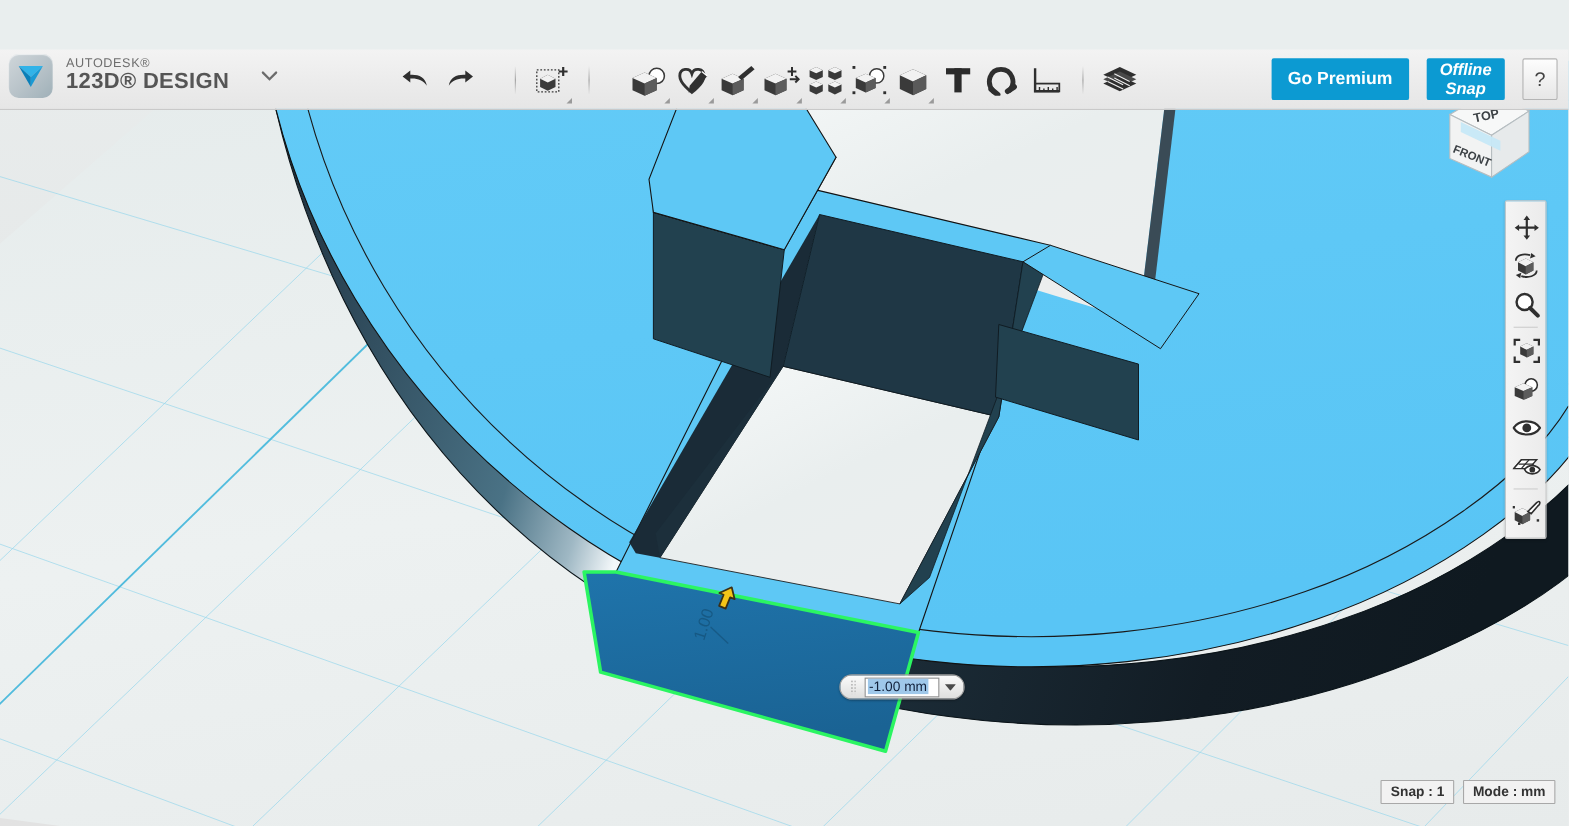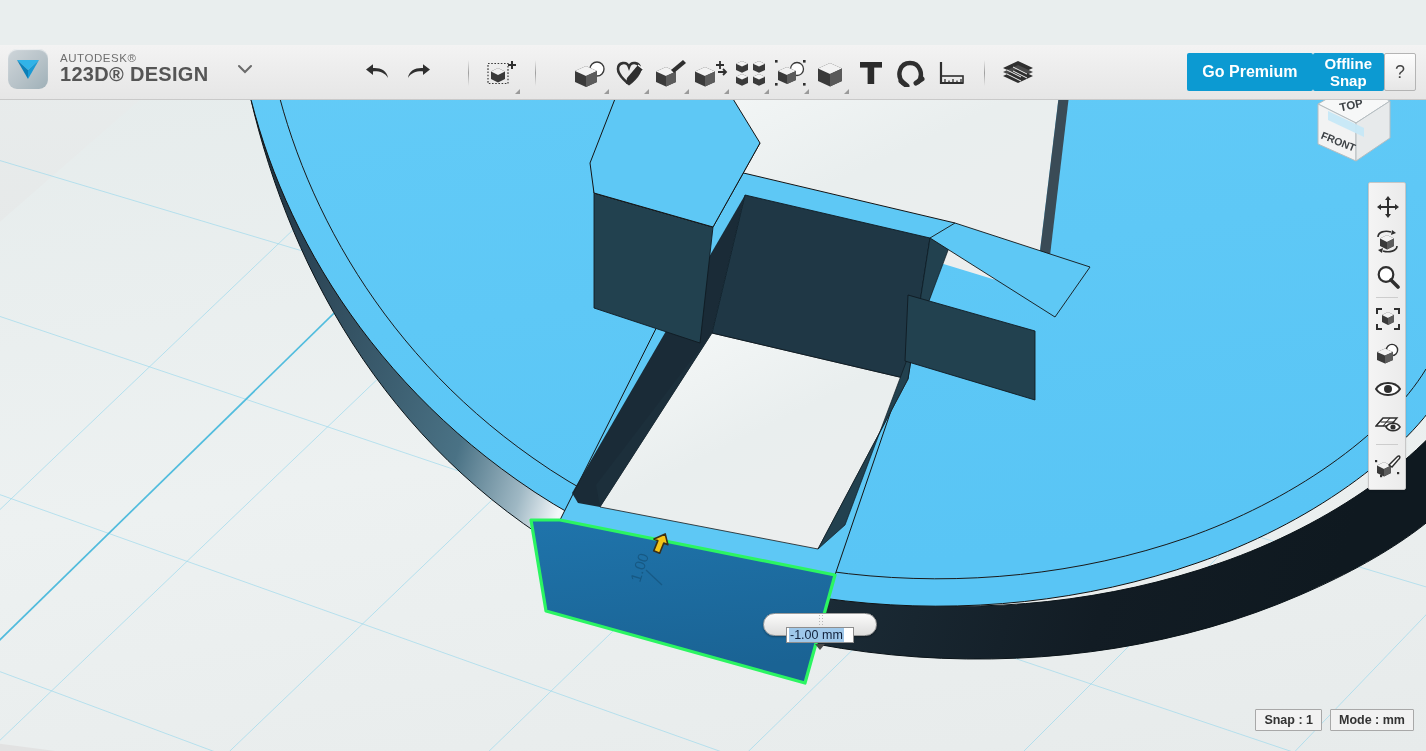--- a/index.html
+++ b/index.html
@@ -44,28 +44,28 @@
   }
   .tb-btn .corner {
     position: absolute; right: 2px; bottom: 2px;
     width: 0; height: 0;
     border-left: 5px solid transparent;
     border-bottom: 5px solid #9a9a9a;
   }
   .tb-sep { width: 1px; height: 26px; margin: 0 13px;
             background: linear-gradient(to bottom, rgba(160,160,160,0), #9e9e9e, rgba(160,160,160,0)); }
 
-  .hdr-right { position: absolute; right: 10px; top: 8px; display: flex; align-items: center; gap: 0; }
+  .hdr-right { position: absolute; right: 10px; top: 8px; display: flex; align-items: center; gap: 16px; }
   .btn-premium, .btn-offline {
     background: #0c9ad2; color: #fff; border: none; cursor: pointer;
     font-family: "Liberation Sans", sans-serif; font-weight: bold;
     border-radius: 2px;
   }
   .btn-premium { height: 38px; padding: 0 15px; font-size: 16px; }
-  .btn-offline { height: 38px; padding: 0 12px; font-size: 15px; line-height: 17px; }
+  .btn-offline { height: 38px; padding: 0 12px; font-size: 15px; line-height: 17px; font-style: italic; }
   .btn-help {
     width: 32px; height: 38px; border: 1px solid #b4b4b4; border-radius: 2px;
     background: linear-gradient(to bottom,#fdfdfd,#e6e6e6);
     font-size: 18px; color: #444; cursor: pointer;
     font-family: "Liberation Sans", sans-serif;
   }
 
   
   #canvas {
     position: absolute; top: 55px; left: 0;
@@ -97,21 +97,20 @@
 
   
   #value-widget {
     position: absolute; left: 763px; top: 558px;
     height: 23px; width: 114px;
     background: linear-gradient(to bottom,#fbfbfb,#dededd);
     border: 1px solid #9d9d9d;
     border-radius: 12px;
     display: flex; align-items: center;
     box-shadow: 0 1px 2px rgba(0,0,0,.3);
-    flex-direction: column;
   }
   .vw-grip {
     width: 22px; height: 21px; display: flex; align-items: center; justify-content: center;
     cursor: move;
   }
   .vw-grip span {
     display:block; width: 5px; height: 13px;
     background-image: radial-gradient(#b9b9b9 40%, transparent 42%);
     background-size: 3px 3px;
   }

